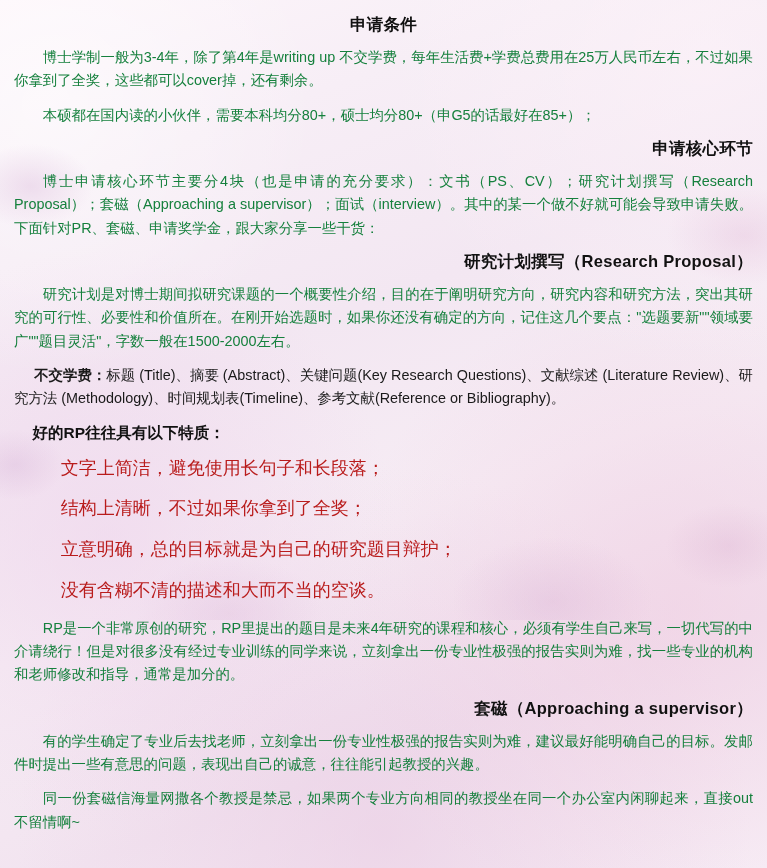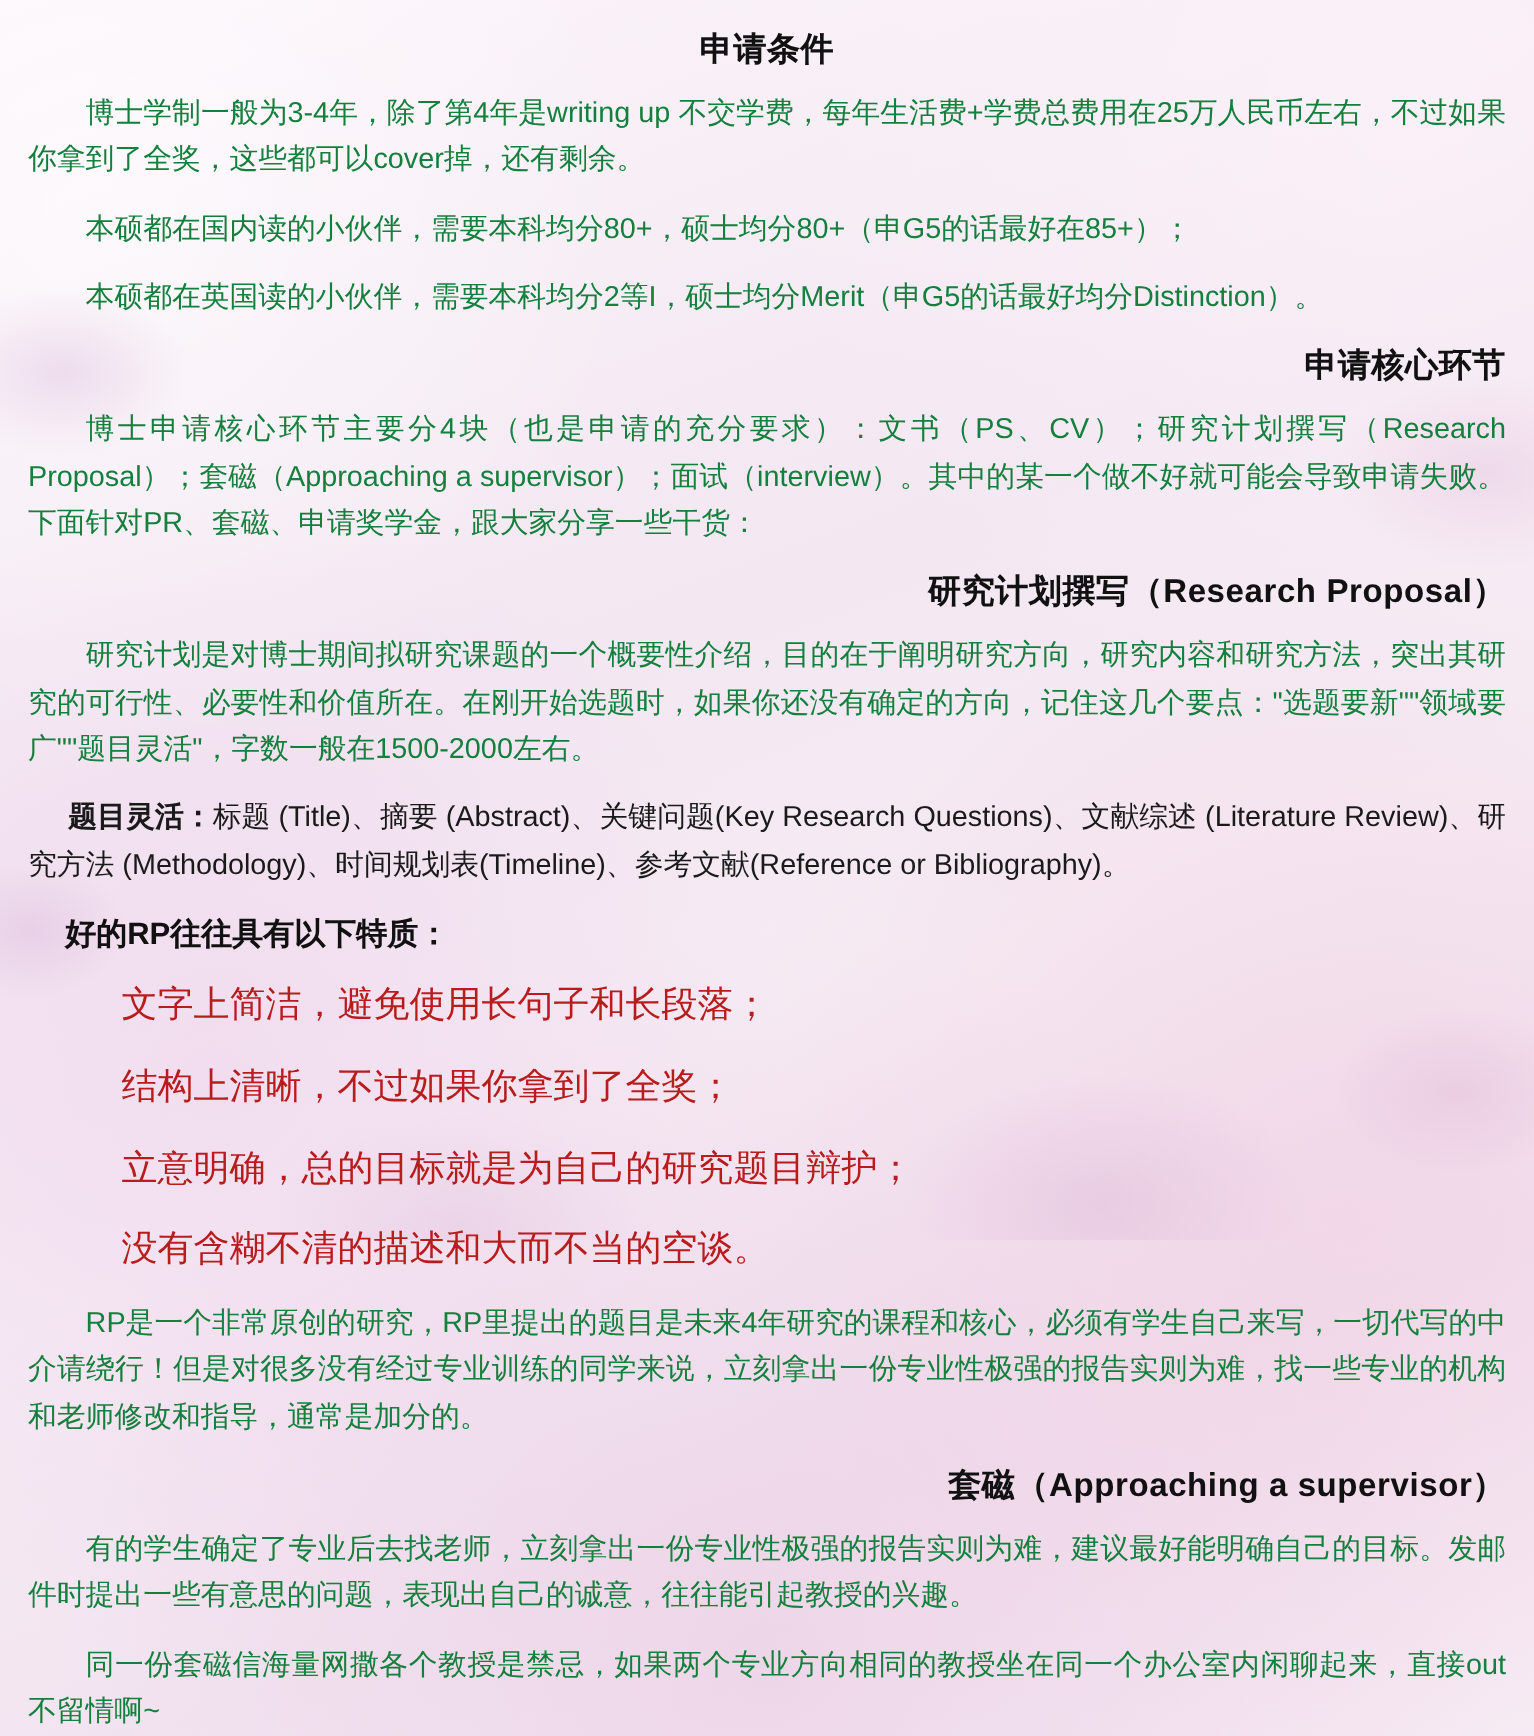--- a/index.html
+++ b/index.html
@@ -93,30 +93,29 @@
 </head>
 <body>
 
 <div class="page">
   <div class="texture"></div>
   <div class="content">
 
     <h2 class="section-title">申请条件</h2>
     <p class="para">博士学制一般为3-4年，除了第4年是writing up 不交学费，每年生活费+学费总费用在25万人民币左右，不过如果你拿到了全奖，这些都可以cover掉，还有剩余。</p>
     <p class="para">本硕都在国内读的小伙伴，需要本科均分80+，硕士均分80+（申G5的话最好在85+）；</p>
-    <p class="para">本硕都在英国读的小伙伴，需要本科均分2等I，硕士均分Merit（申G5的话最好均分Distinction）。</p>
 
     <h2 class="section-title tight">申请核心环节</h2>
     <p class="para">博士申请核心环节主要分4块（也是申请的充分要求）：文书（PS、CV）；研究计划撰写（Research Proposal）；套磁（Approaching a supervisor）；面试（interview）。其中的某一个做不好就可能会导致申请失败。下面针对PR、套磁、申请奖学金，跟大家分享一些干货：</p>
 
     <h2 class="section-title tight">研究计划撰写（Research Proposal）</h2>
     <p class="para">研究计划是对博士期间拟研究课题的一个概要性介绍，目的在于阐明研究方向，研究内容和研究方法，突出其研究的可行性、必要性和价值所在。在刚开始选题时，如果你还没有确定的方向，记住这几个要点："选题要新""领域要广""题目灵活"，字数一般在1500-2000左右。</p>
 
     <p class="struct-para">
-      <span class="bold-lead">题目灵活：</span><span>标题 (Title)、摘要 (Abstract)、关键问题(Key Research Questions)、文献综述 (Literature Review)、研究方法 (Methodology)、时间规划表(Timeline)、参考文献(Reference or Bibliography)。</span>
+      <span class="bold-lead">不交学费：</span><span>标题 (Title)、摘要 (Abstract)、关键问题(Key Research Questions)、文献综述 (Literature Review)、研究方法 (Methodology)、时间规划表(Timeline)、参考文献(Reference or Bibliography)。</span>
     </p>
 
     <h3 class="sub-title">好的RP往往具有以下特质：</h3>
     <div class="list-line">文字上简洁，避免使用长句子和长段落；</div>
     <div class="list-line">结构上清晰，不过如果你拿到了全奖；</div>
     <div class="list-line">立意明确，总的目标就是为自己的研究题目辩护；</div>
     <div class="list-line">没有含糊不清的描述和大而不当的空谈。</div>
 
     <p class="para">RP是一个非常原创的研究，RP里提出的题目是未来4年研究的课程和核心，必须有学生自己来写，一切代写的中介请绕行！但是对很多没有经过专业训练的同学来说，立刻拿出一份专业性极强的报告实则为难，找一些专业的机构和老师修改和指导，通常是加分的。</p>
 

